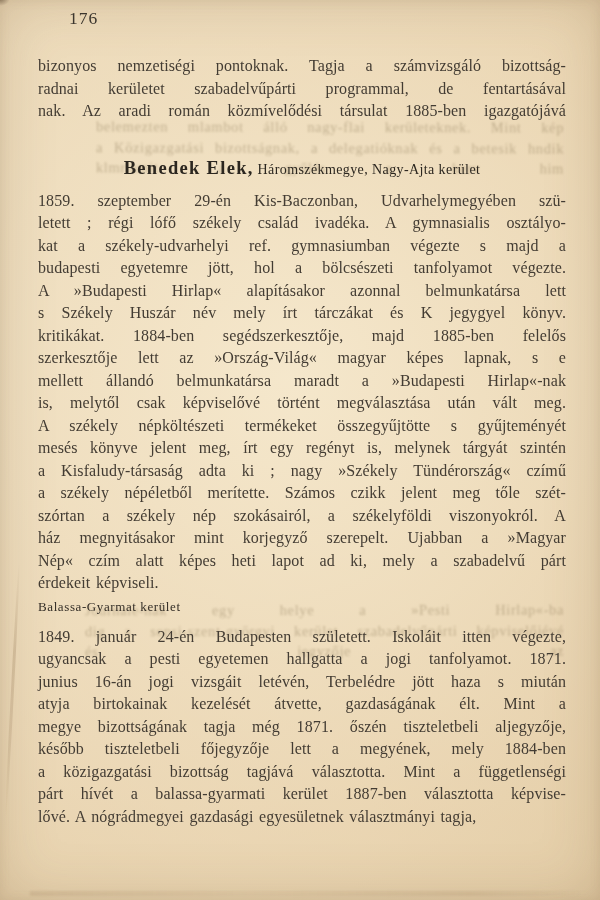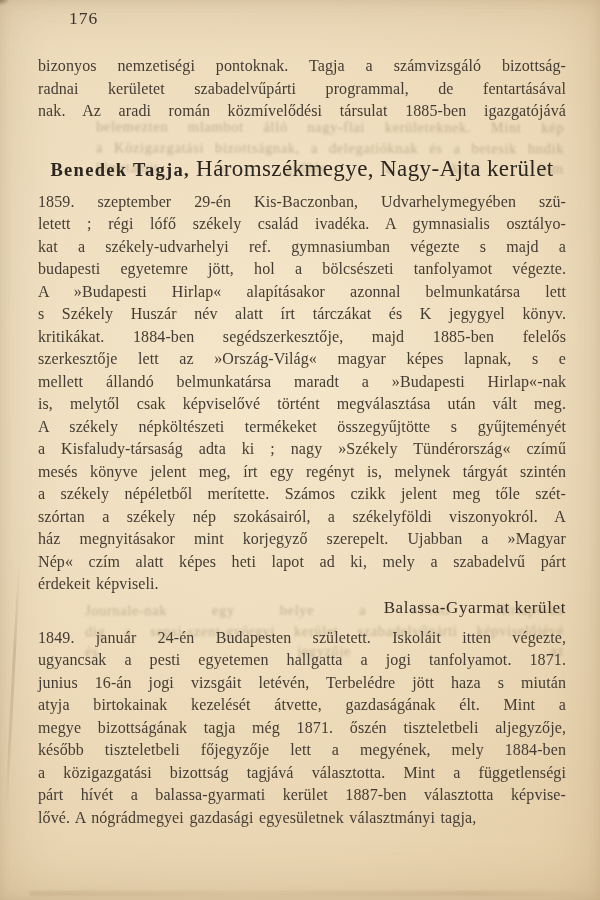--- a/index.html
+++ b/index.html
@@ -19,22 +19,22 @@
   .crease{position:absolute;left:11px;top:560px;width:3px;height:260px;
     background:linear-gradient(180deg,rgba(140,110,75,0) 0%,rgba(140,110,75,.25) 35%,rgba(140,110,75,.18) 70%,rgba(140,110,75,0) 100%);
     transform:rotate(3deg);border-radius:50%;}
   .page-number{position:absolute;left:37px;top:8px;font-size:17.5px;letter-spacing:1px;color:#3c362e;margin-left:32px;}
   .content{position:absolute;left:38px;top:55px;width:528px;}
   .line{font-size:16px;line-height:22.5px;text-align:justify;text-align-last:justify;
     word-spacing:1.5px;white-space:nowrap;letter-spacing:.1px;}
   .line.last{text-align-last:left;white-space:normal;}
   .entry-heading{text-align:center;line-height:25px;margin-top:33px;color:#2b261f;}
   .entry-heading .entry-name{font-weight:700;font-size:18.5px;letter-spacing:1.3px;}
-  .entry-heading .entry-region{font-size:23px;letter-spacing:.4px;}
-  .entry-heading-line2{text-align:right;font-size:17px;line-height:23px;letter-spacing:.6px;color:#342e27;}
+  .entry-heading .entry-region{font-size:14px;letter-spacing:.4px;}
+  .entry-heading-line2{text-align:left;font-size:13px;line-height:23px;letter-spacing:.6px;color:#342e27;}
   .entry-body{margin-top:8px;}
   #beniczky-heading{margin-top:27px;}
   .ghost{position:absolute;left:85px;right:36px;color:#877553;opacity:.42;
     filter:blur(1.2px);pointer-events:none;}
   .ghost .ghost-line{font-size:14.5px;line-height:20.5px;text-align:justify;text-align-last:justify;
     white-space:nowrap;letter-spacing:.6px;word-spacing:3px;overflow:hidden;}
   #ghost-top{top:117px;left:96px;transform:rotate(.15deg);}
   #ghost-mid{top:600px;transform:rotate(-.1deg);}
   .bottom-smudge{position:absolute;left:30px;right:20px;top:891px;height:5px;
     background:linear-gradient(90deg,rgba(150,120,85,.18),rgba(150,120,85,.05) 40%,rgba(150,120,85,.16) 80%,rgba(150,120,85,.02));
@@ -66,37 +66,37 @@
 
   <div class="content">
 
     <div class="paragraph">
         <div class="line">bizonyos nemzetiségi pontoknak. Tagja a számvizsgáló bizottság-</div>
         <div class="line">radnai kerületet szabadelvűpárti programmal, de fentartásával</div>
         <div class="line">nak. Az aradi román közmívelődési társulat 1885-ben igazgatójává</div>
       </div>
 
     <div class="entry-heading" id="benedek-heading">
-      <span class="entry-name">Benedek Tagja,</span><span class="entry-region"> Háromszékmegye, Nagy-Ajta kerület</span>
+      <span class="entry-name">Benedek Elek,</span><span class="entry-region"> Háromszékmegye, Nagy-Ajta kerület</span>
     </div>
 
     <div class="entry-body">
         <div class="line">1859. szeptember 29-én Kis-Baczonban, Udvarhelymegyében szü-</div>
         <div class="line">letett ; régi lófő székely család ivadéka. A gymnasialis osztályo-</div>
         <div class="line">kat a székely-udvarhelyi ref. gymnasiumban végezte s majd a</div>
         <div class="line">budapesti egyetemre jött, hol a bölcsészeti tanfolyamot végezte.</div>
         <div class="line">A »Budapesti Hirlap« alapításakor azonnal belmunkatársa lett</div>
-        <div class="line">s Székely Huszár név alatt írt tárczákat és K jegygyel könyv.</div>
+        <div class="line">s Székely Huszár név mely írt tárczákat és K jegygyel könyv.</div>
         <div class="line">kritikákat. 1884-ben segédszerkesztője, majd 1885-ben felelős</div>
         <div class="line">szerkesztője lett az »Ország-Világ« magyar képes lapnak, s e</div>
         <div class="line">mellett állandó belmunkatársa maradt a »Budapesti Hirlap«-nak</div>
         <div class="line">is, melytől csak képviselővé történt megválasztása után vált meg.</div>
         <div class="line">A székely népköltészeti termékeket összegyűjtötte s gyűjteményét</div>
+        <div class="line">mesés könyve jelent meg, írt egy regényt is, melynek tárgyát szintén</div>
         <div class="line">a Kisfaludy-társaság adta ki ; nagy »Székely Tündérország« czímű</div>
-        <div class="line">mesés könyve jelent meg, írt egy regényt is, melynek tárgyát szintén</div>
         <div class="line">a székely népéletből merítette. Számos czikk jelent meg tőle szét-</div>
         <div class="line">szórtan a székely nép szokásairól, a székelyföldi viszonyokról. A</div>
         <div class="line">ház megnyitásakor mint korjegyző szerepelt. Ujabban a »Magyar</div>
         <div class="line">Nép« czím alatt képes heti lapot ad ki, mely a szabadelvű párt</div>
         <div class="line last">érdekeit képviseli.</div>
       </div>
 
     <div class="entry-heading-line2">Balassa-Gyarmat kerület</div>
 
     <div class="entry-body">

